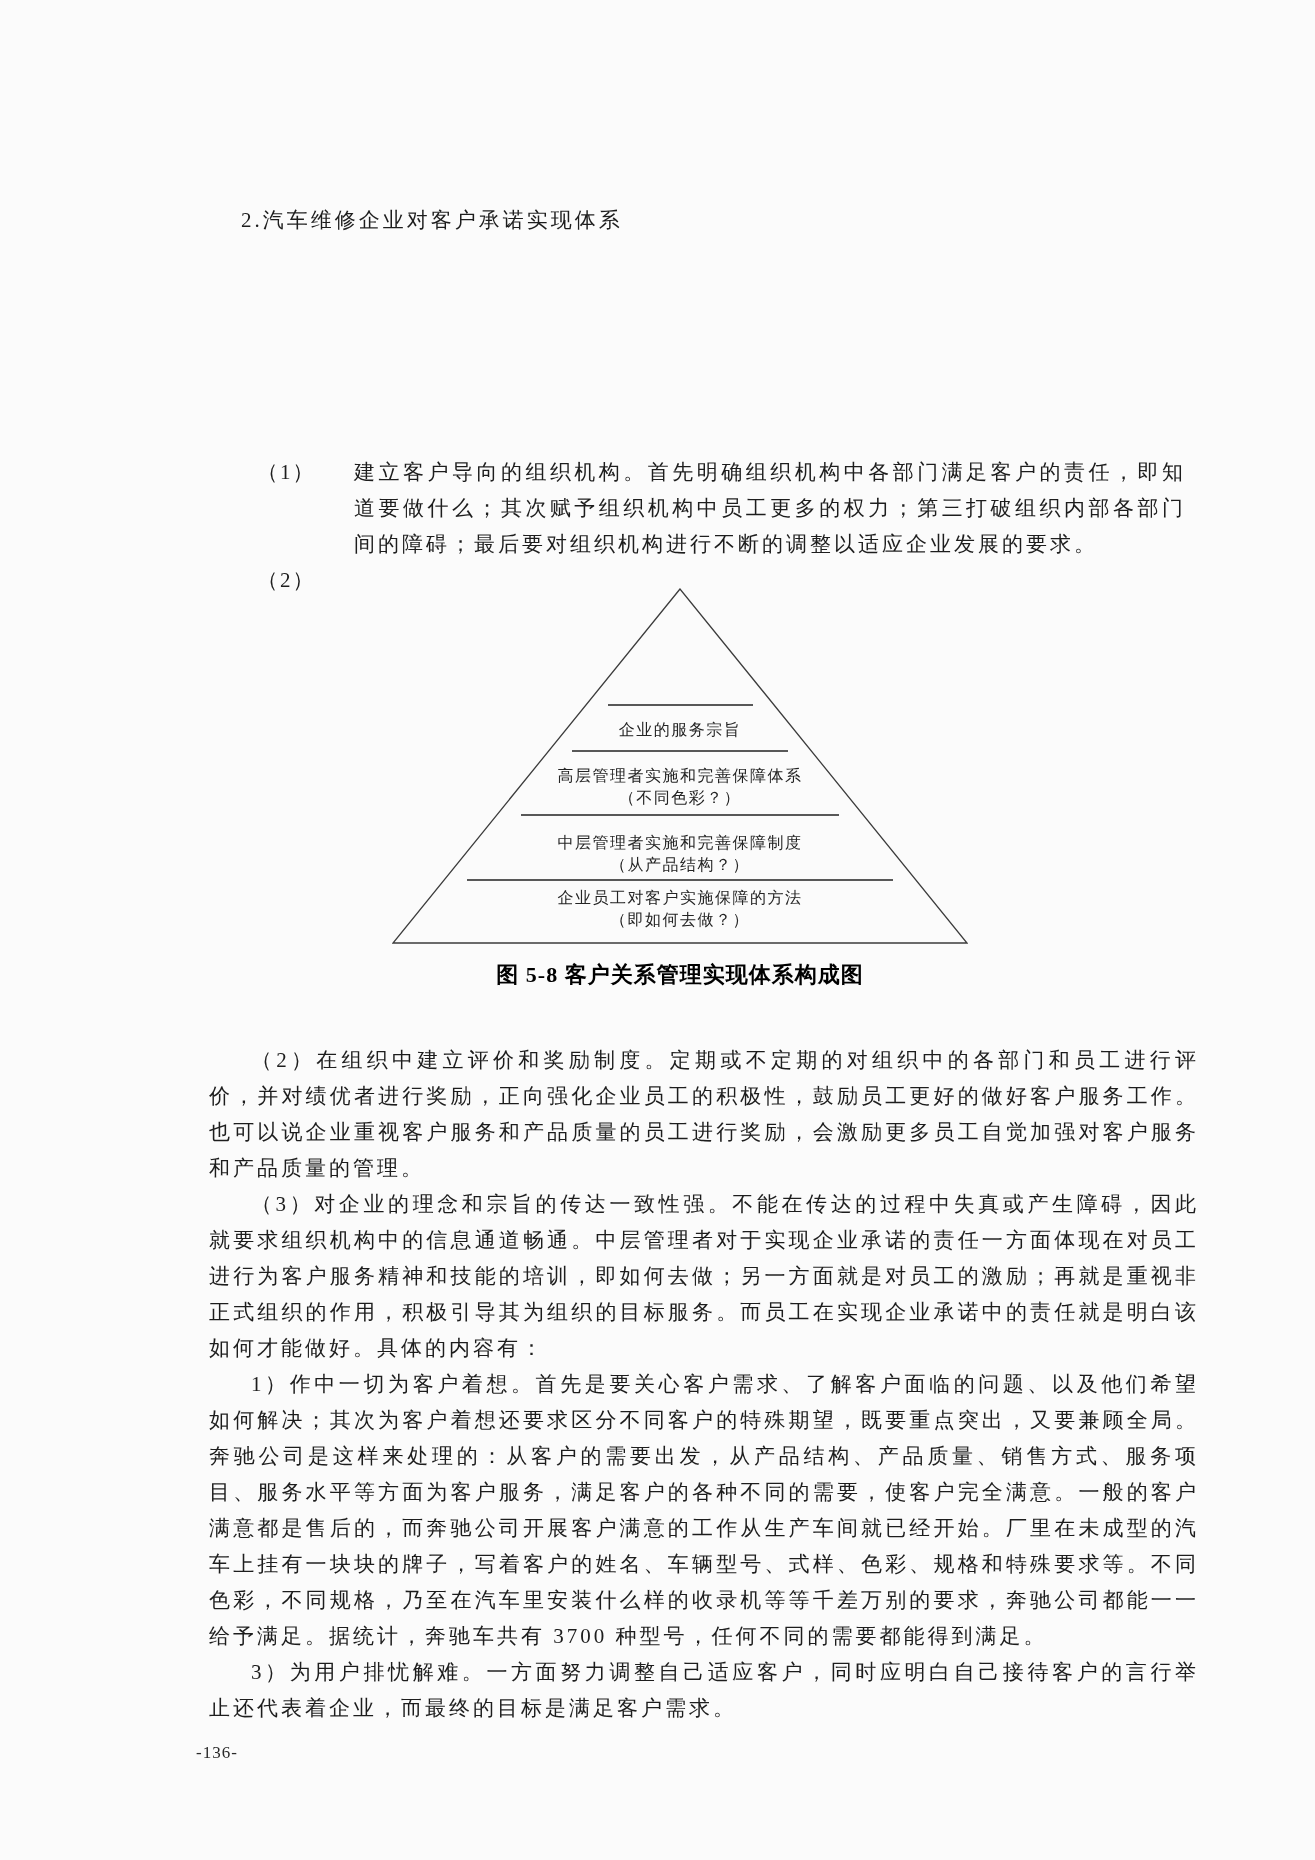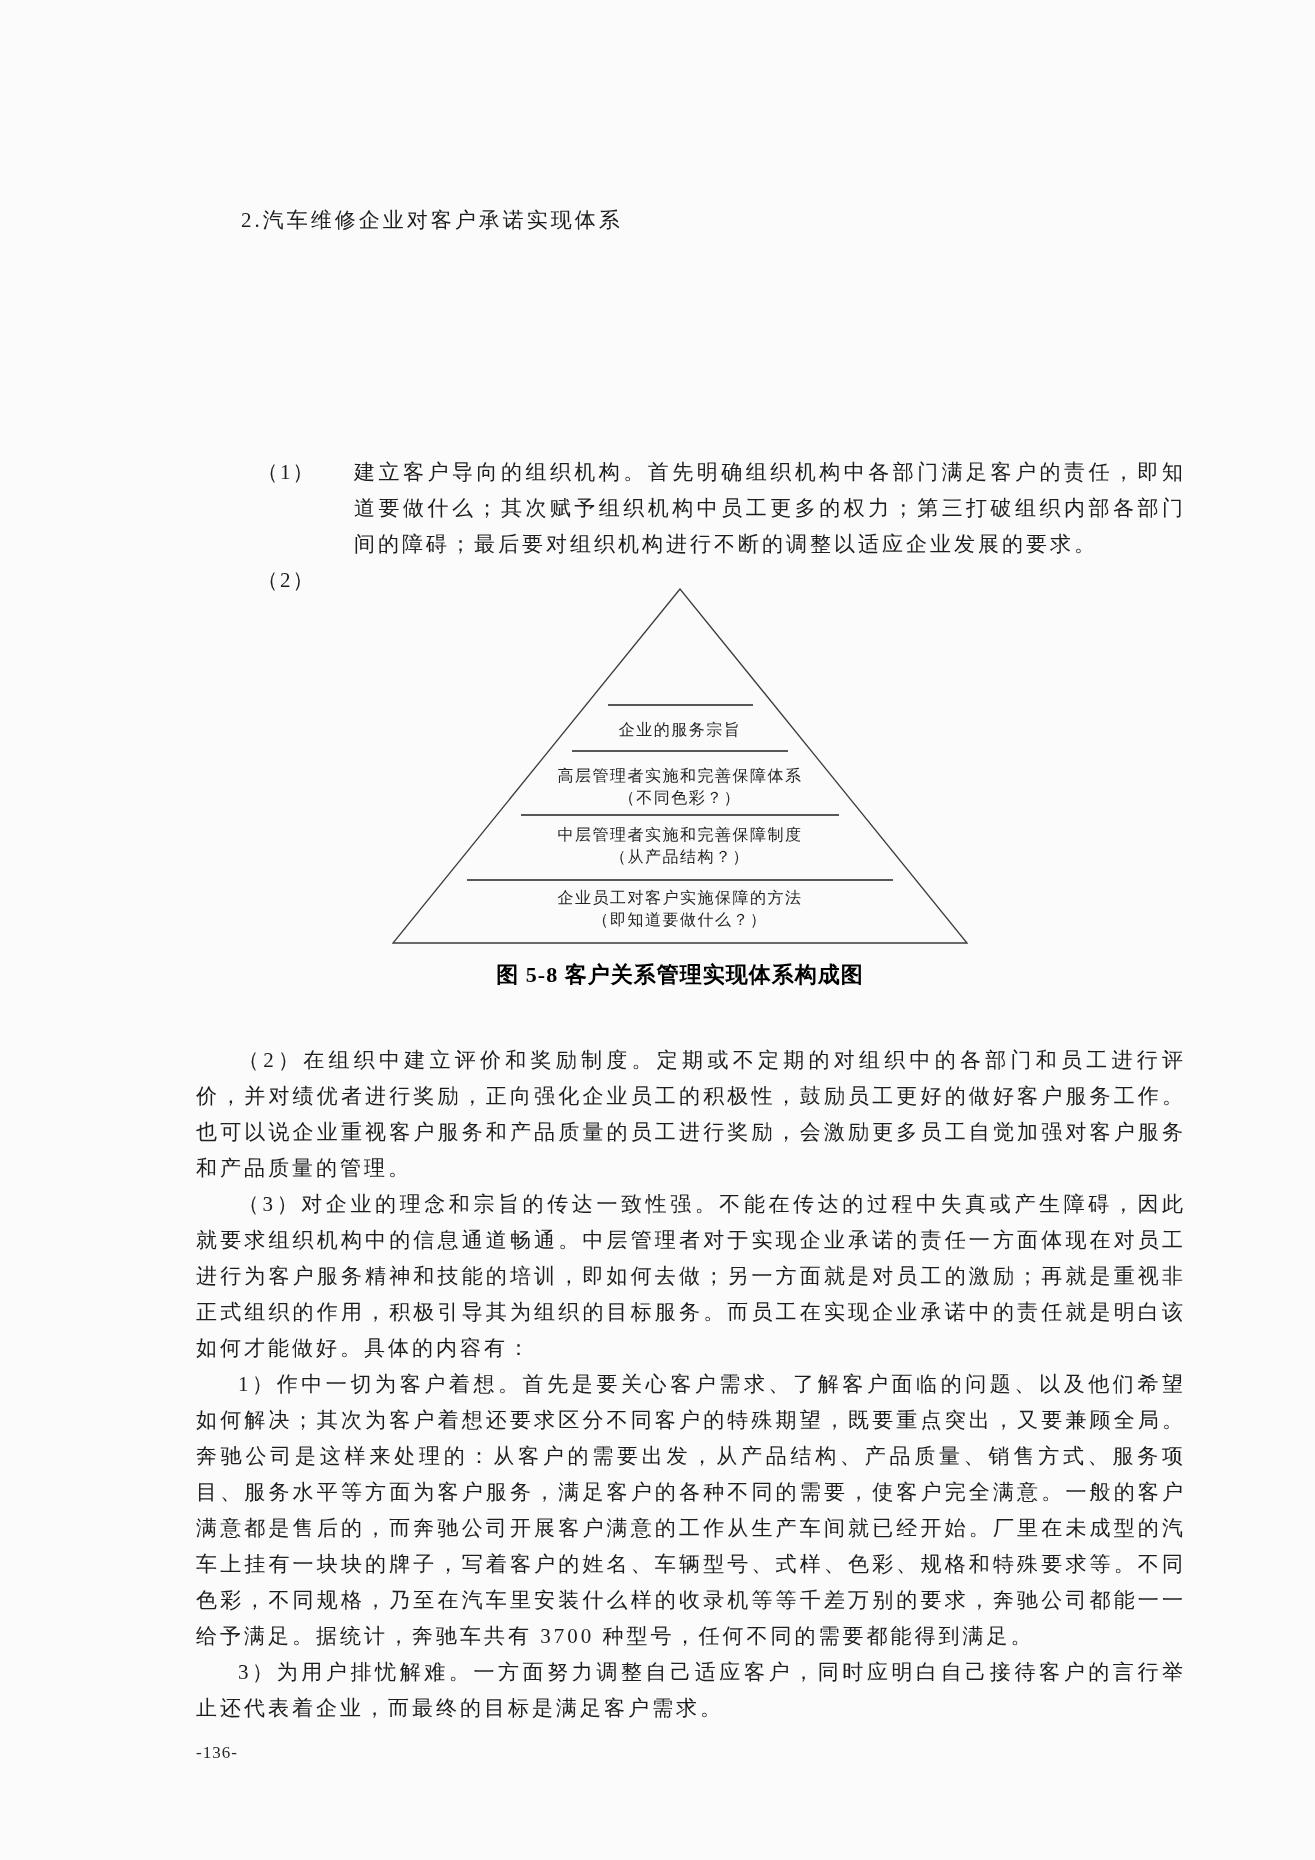--- a/index.html
+++ b/index.html
@@ -46,31 +46,31 @@
   .pyr-label {
     position: absolute; left: 0; width: 576px;
     text-align: center;
     font-size: 16px; line-height: 22px; letter-spacing: 1.5px;
     color: #242424;
   }
   .pyr-label span { display: block; }
   .lvl-1 { top: 82px; }
   .lvl-2 { top: 131px; }
   .lvl-3 { top: 177px; }
-  .lvl-4 { top: 236px; }
+  .lvl-4 { top: 244px; }
   .lvl-5 { top: 299px; }
   .caption {
     position: absolute; top: 920px; left: 196px; width: 576px;
     text-align: center;
     font-weight: bold;
     font-size: 22px; letter-spacing: 1px;
     color: #000000;
   }
   .lower {
-    position: absolute; top: 1002px; left: 0; width: 990px;
+    position: absolute; top: 1002px; left: 13px; width: 990px;
   }
   .lower p { margin: 0; text-indent: 42px; }
   .page-number {
     position: absolute; top: 1703px; left: 0; width: 990px;
     text-align: left;
     font-size: 17px; letter-spacing: 1px;
     color: #2a2a2a;
   }
 </style>
 </head>
@@ -102,21 +102,21 @@
     <div class="pyr-label lvl-3">
       <span>高层管理者实施和完善保障体系</span>
       <span>（不同色彩？）</span>
     </div>
     <div class="pyr-label lvl-4">
       <span>中层管理者实施和完善保障制度</span>
       <span>（从产品结构？）</span>
     </div>
     <div class="pyr-label lvl-5">
       <span>企业员工对客户实施保障的方法</span>
-      <span>（即知道要做什么？）</span>
+      <span>（即如何去做？）</span>
     </div>
   </div>
 
   <div class="caption">图 5-8 客户关系管理实现体系构成图</div>
 
   <div class="lower body-text">
     <p>（2）在组织中建立评价和奖励制度。定期或不定期的对组织中的各部门和员工进行评价，并对绩优者进行奖励，正向强化企业员工的积极性，鼓励员工更好的做好客户服务工作。也可以说企业重视客户服务和产品质量的员工进行奖励，会激励更多员工自觉加强对客户服务和产品质量的管理。</p>
     <p>（3）对企业的理念和宗旨的传达一致性强。不能在传达的过程中失真或产生障碍，因此就要求组织机构中的信息通道畅通。中层管理者对于实现企业承诺的责任一方面体现在对员工进行为客户服务精神和技能的培训，即如何去做；另一方面就是对员工的激励；再就是重视非正式组织的作用，积极引导其为组织的目标服务。而员工在实现企业承诺中的责任就是明白该如何才能做好。具体的内容有：</p>
     <p>1）作中一切为客户着想。首先是要关心客户需求、了解客户面临的问题、以及他们希望如何解决；其次为客户着想还要求区分不同客户的特殊期望，既要重点突出，又要兼顾全局。奔驰公司是这样来处理的：从客户的需要出发，从产品结构、产品质量、销售方式、服务项目、服务水平等方面为客户服务，满足客户的各种不同的需要，使客户完全满意。一般的客户满意都是售后的，而奔驰公司开展客户满意的工作从生产车间就已经开始。厂里在未成型的汽车上挂有一块块的牌子，写着客户的姓名、车辆型号、式样、色彩、规格和特殊要求等。不同色彩，不同规格，乃至在汽车里安装什么样的收录机等等千差万别的要求，奔驰公司都能一一给予满足。据统计，奔驰车共有 3700 种型号，任何不同的需要都能得到满足。</p>
     <p>3）为用户排忧解难。一方面努力调整自己适应客户，同时应明白自己接待客户的言行举止还代表着企业，而最终的目标是满足客户需求。</p>

